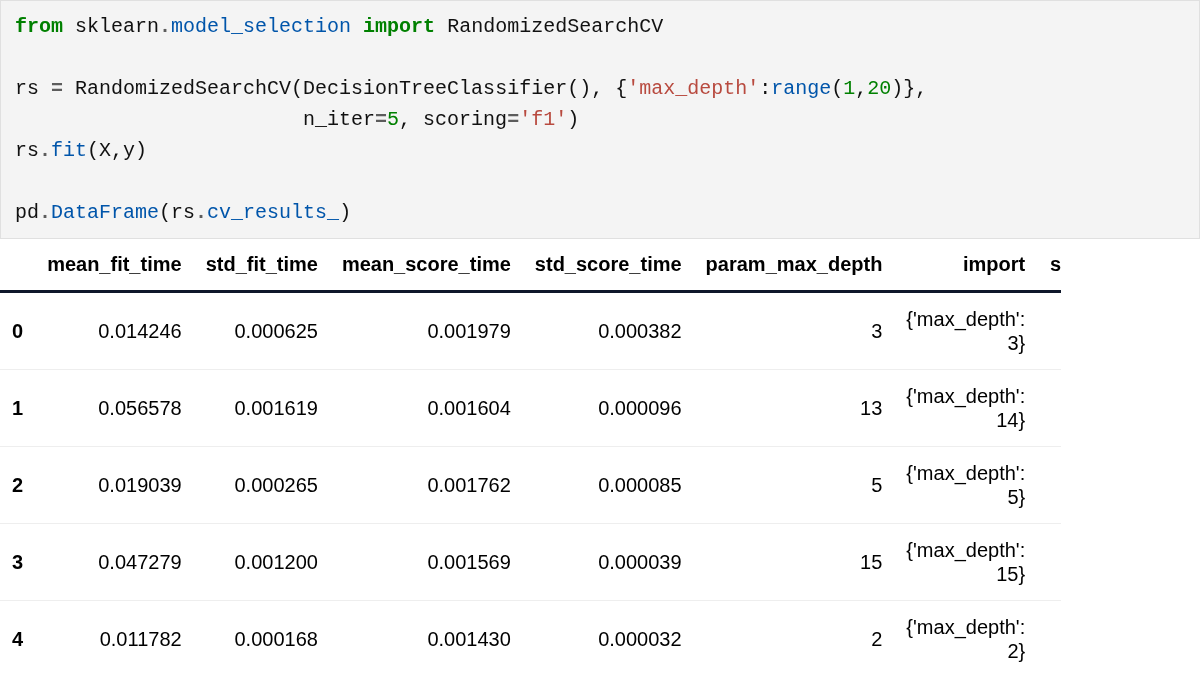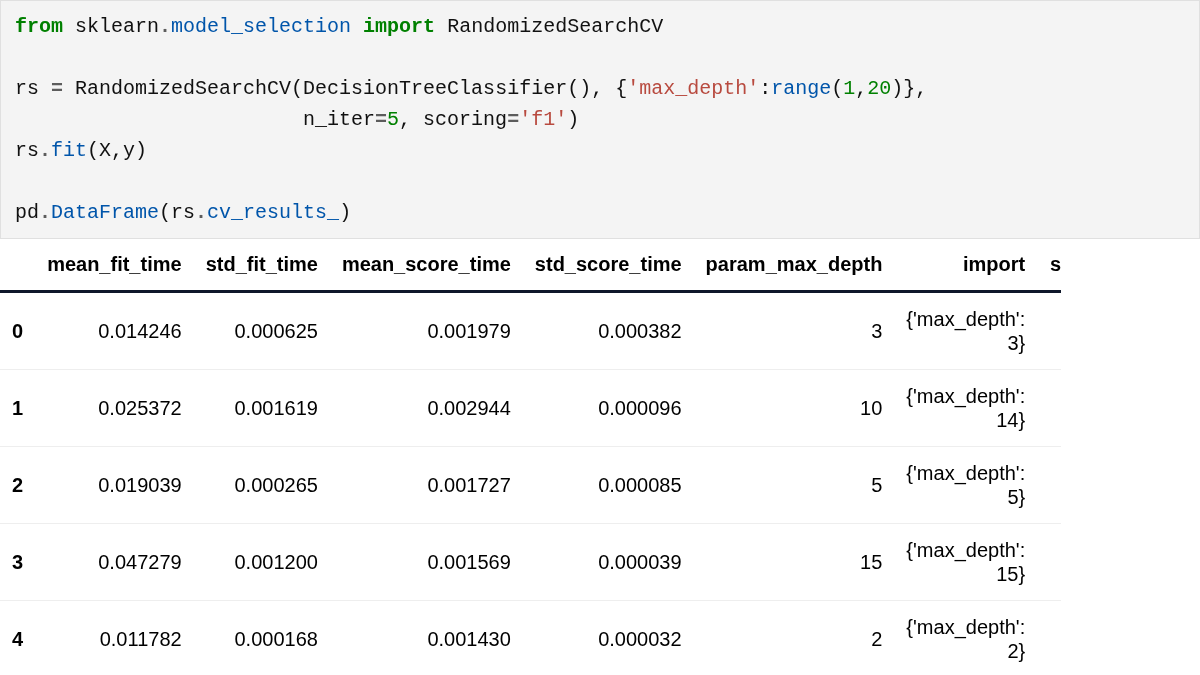--- a/index.html
+++ b/index.html
@@ -98,36 +98,36 @@
       <td>0.000382</td>
       <td>3</td>
       <td class="params">
             <span class="l1">{'max_depth':</span>
             <span class="l2">3}</span>
           </td>
       <td></td>
     </tr>
     <tr>
       <th>1</th>
-      <td>0.025372</td>
+      <td>0.056578</td>
       <td>0.001619</td>
-      <td>0.002944</td>
+      <td>0.001604</td>
       <td>0.000096</td>
-      <td>10</td>
+      <td>13</td>
       <td class="params">
             <span class="l1">{'max_depth':</span>
             <span class="l2">14}</span>
           </td>
       <td></td>
     </tr>
     <tr>
       <th>2</th>
       <td>0.019039</td>
       <td>0.000265</td>
-      <td>0.001727</td>
+      <td>0.001762</td>
       <td>0.000085</td>
       <td>5</td>
       <td class="params">
             <span class="l1">{'max_depth':</span>
             <span class="l2">5}</span>
           </td>
       <td></td>
     </tr>
     <tr>
       <th>3</th>

